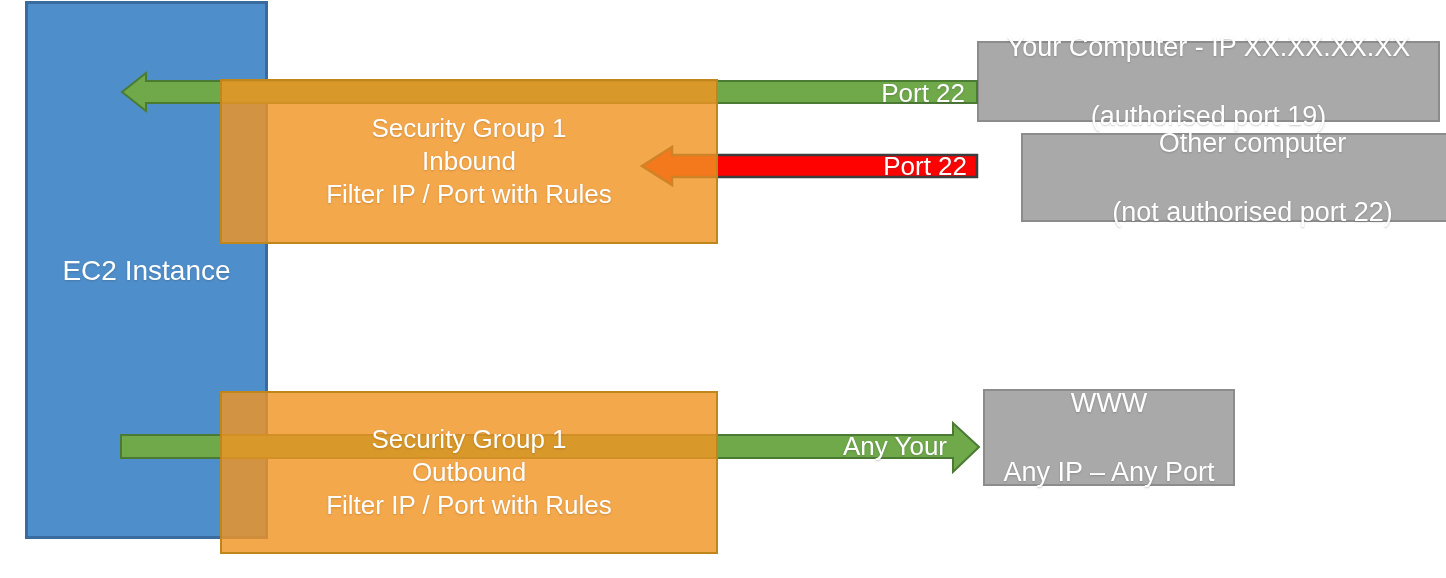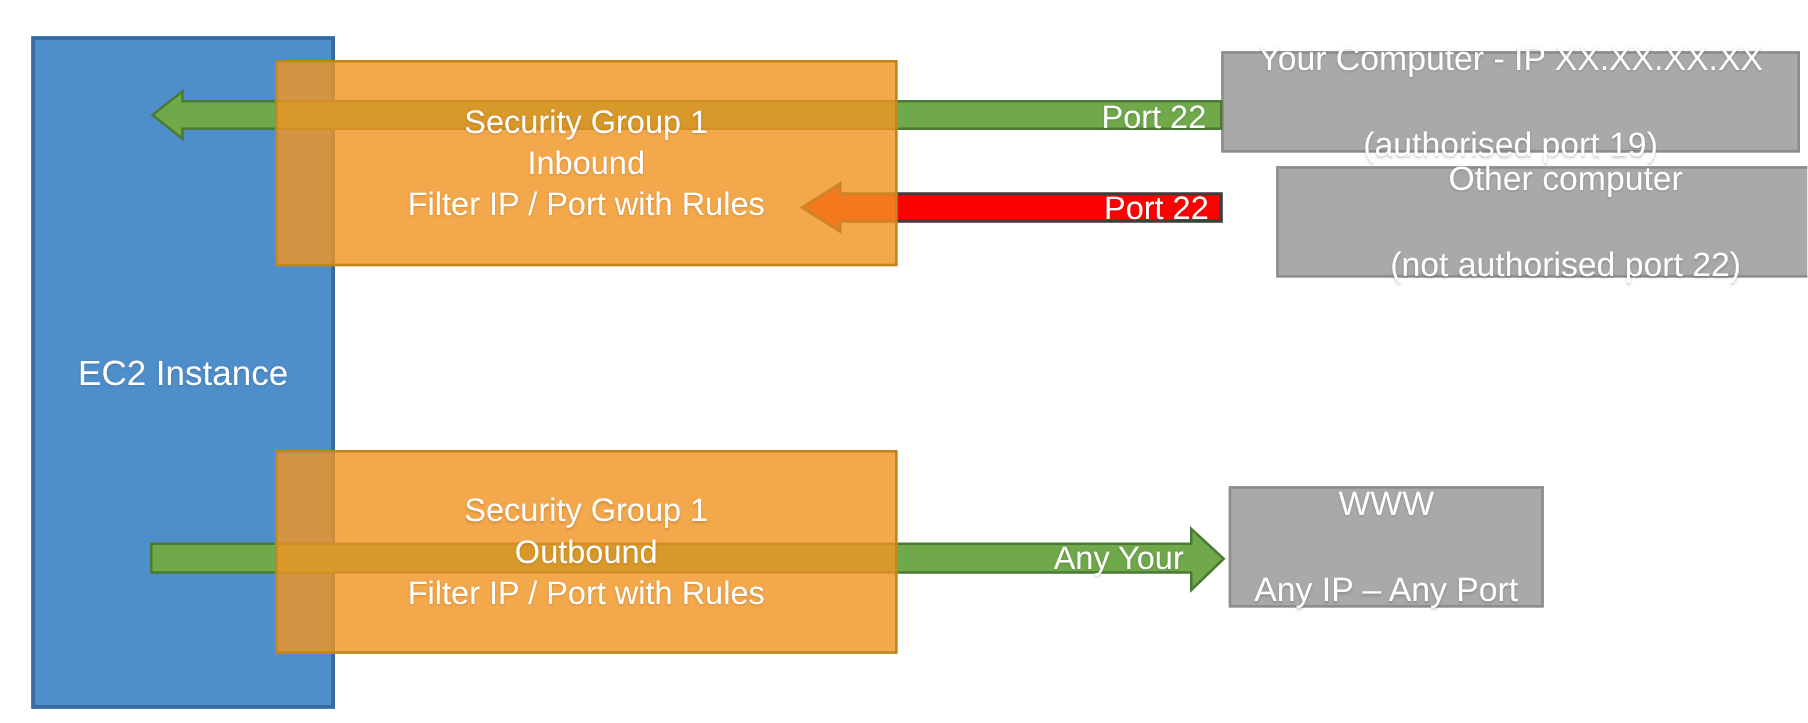--- a/index.html
+++ b/index.html
@@ -14,34 +14,35 @@
   .box{
     position:absolute;
     box-sizing:border-box;
     display:flex;flex-direction:column;
     align-items:center;justify-content:center;
     text-align:center;
   }
   .box .line{white-space:nowrap;}
   
   .ec2{
-    left:25px;top:29px;width:243px;height:538px;
+    left:25px;top:1px;width:243px;height:538px;
     background:var(--ec2-fill,#4E8ECB);
     border:3px solid var(--ec2-border,#3A6B9E);
     z-index:1;
     font-size:28px;line-height:31px;
     text-shadow:0 1px 2px rgba(60,60,60,.25);
   }
   
   .sg{
     background:var(--sg-fill-rgba,rgba(242,148,35,0.81));
     border:2px solid var(--sg-border,#BE861B);
     z-index:3;
     font-size:26px;line-height:33px;
     text-shadow:0 1px 2px rgba(90,60,10,.25);
+    margin-top:31px;
   }
   .sg.inbound{left:220px;top:48px;width:498px;height:165px;}
   .sg.outbound{left:220px;top:360px;width:498px;height:163px;}
   
   .endpoint{
     background:var(--endpoint-fill,#A9A9A9);
     border:2px solid var(--endpoint-border,#8C8C8C);
     z-index:1;
     font-size:27px;line-height:31px;
     text-shadow:0 1px 2px rgba(70,70,70,.3);

